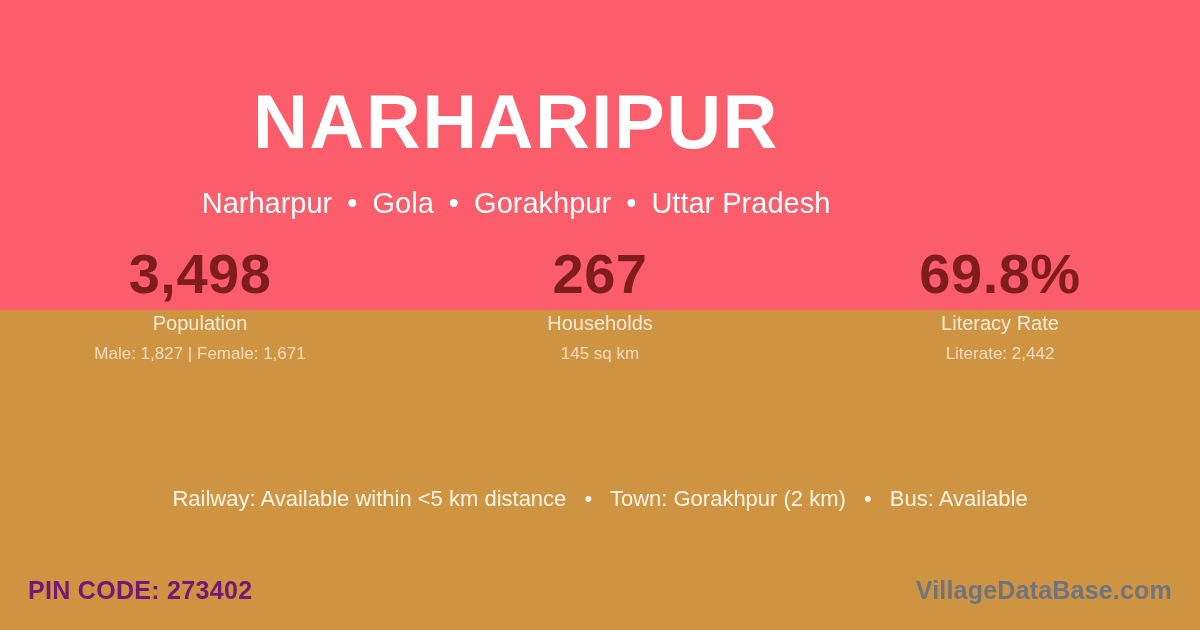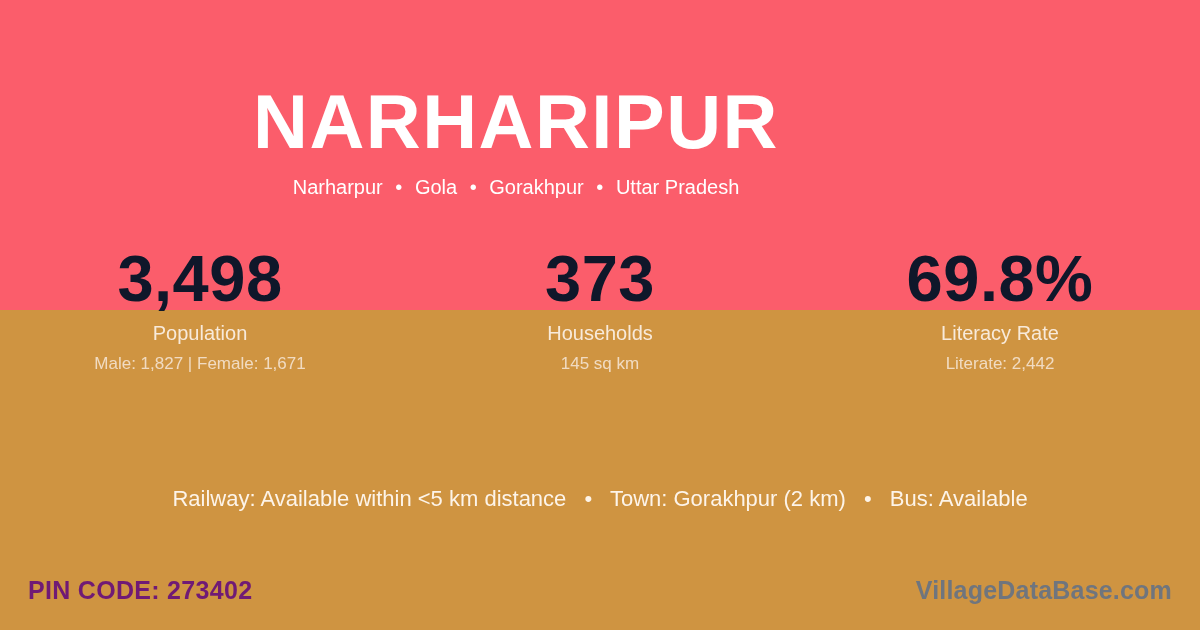--- a/index.html
+++ b/index.html
@@ -49,22 +49,22 @@
     margin-top: 84px;
     font-size: 76px;
     font-weight: bold;
     letter-spacing: 1.5px;
     color: #FFFFFF;
     line-height: 1;
     white-space: nowrap;
   }
 
   .village-subtitle {
-    margin-top: 16px;
-    font-size: 20px;
+    margin-top: 28px;
+    font-size: 29px;
     font-weight: normal;
     color: #FFFFFF;
     line-height: 1.1;
     white-space: nowrap;
   }
 
   .village-subtitle .sep {
     padding: 0 7px;
     color: #FFFFFF;
   }
@@ -78,23 +78,23 @@
     display: flex;
     z-index: 3;
   }
 
   .stat {
     flex: 1 1 33.333%;
     text-align: center;
   }
 
   .stat-value {
-    font-size: 65px;
-    font-weight: bold;
-    color: #0f172a;
+    font-size: 56px;
+    font-weight: bold;
+    color: #7f1d1d;
     line-height: 1.12;
     letter-spacing: 0.5px;
     white-space: nowrap;
   }
 
   .stat-label {
     margin-top: 6px;
     font-size: 20px;
     font-weight: normal;
     color: #F8EADA;
@@ -188,21 +188,21 @@
 
   <div class="stats">
 
     <div class="stat">
       <div class="stat-value">3,498</div>
       <div class="stat-label">Population</div>
       <div class="stat-sub">Male: 1,827 | Female: 1,671</div>
     </div>
 
     <div class="stat">
-      <div class="stat-value">373</div>
+      <div class="stat-value">267</div>
       <div class="stat-label">Households</div>
       <div class="stat-sub">145 sq km</div>
     </div>
 
     <div class="stat">
       <div class="stat-value">69.8%</div>
       <div class="stat-label">Literacy Rate</div>
       <div class="stat-sub">Literate: 2,442</div>
     </div>
 

